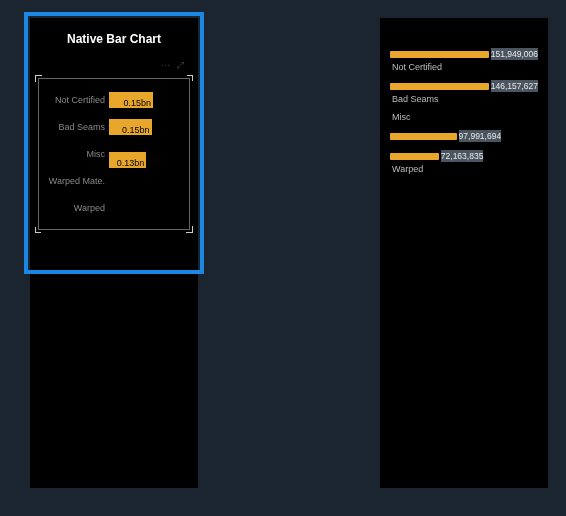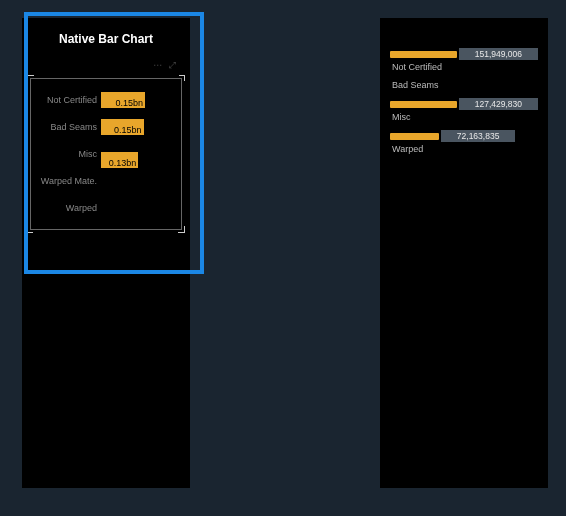--- a/index.html
+++ b/index.html
@@ -11,21 +11,21 @@
     position: relative;
     overflow: hidden;
   }
   .panel {
     position: absolute;
     background: #000;
     width: 168px;
     height: 470px;
   }
   .panel-left {
-    left: 22px;
+    left: 30px;
     top: 18px;
   }
   .panel-right {
     left: 380px;
     top: 18px;
   }
   .selection-border {
     position: absolute;
     left: 24px;
     top: 12px;
@@ -116,21 +116,21 @@
   }
   .cbar {
     height: 7px;
     background: #e8a62b;
     border-radius: 1px;
   }
   .cval {
     background: #4a5560;
     color: #e8e8e8;
     font-size: 8.5px;
-    padding: 1px 16px;
+    padding: 1px 0;
     margin-left: 2px;
     white-space: nowrap;
   }
   .clabel {
     color: #bbb;
     font-size: 9px;
     margin-top: 2px;
     padding-left: 2px;
   }
 </style>
@@ -191,32 +191,36 @@
 
     <div class="crow">
       <div class="cbar-line">
         <div class="cbar" style="width:70%;"></div>
         <span class="cval">151,949,006</span>
       </div>
       <div class="clabel">Not Certified</div>
     </div>
 
     <div class="crow">
+      <div class="cbar-line">
+        <div class="cbar" style="width:67%;"></div>
+        <span class="cval">146,157,627</span>
+      </div>
       <div class="clabel">Bad Seams</div>
     </div>
 
     <div class="crow">
-      <div class="cbar-line">
-        <div class="cbar" style="width:59%;"></div>
-        <span class="cval">127,429,830</span>
-      </div>
       <div class="clabel">Misc</div>
     </div>
 
     <div class="crow">
+      <div class="cbar-line">
+        <div class="cbar" style="width:45%;"></div>
+        <span class="cval">97,991,694</span>
+      </div>
     </div>
 
     <div class="crow">
       <div class="cbar-line">
         <div class="cbar" style="width:33%;"></div>
         <span class="cval">72,163,835</span>
       </div>
       <div class="clabel">Warped</div>
     </div>
 

